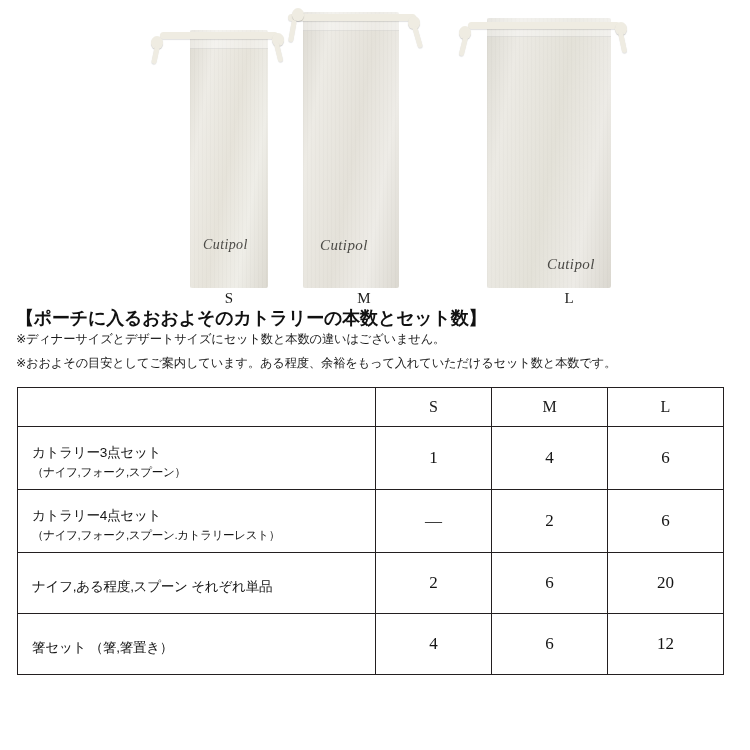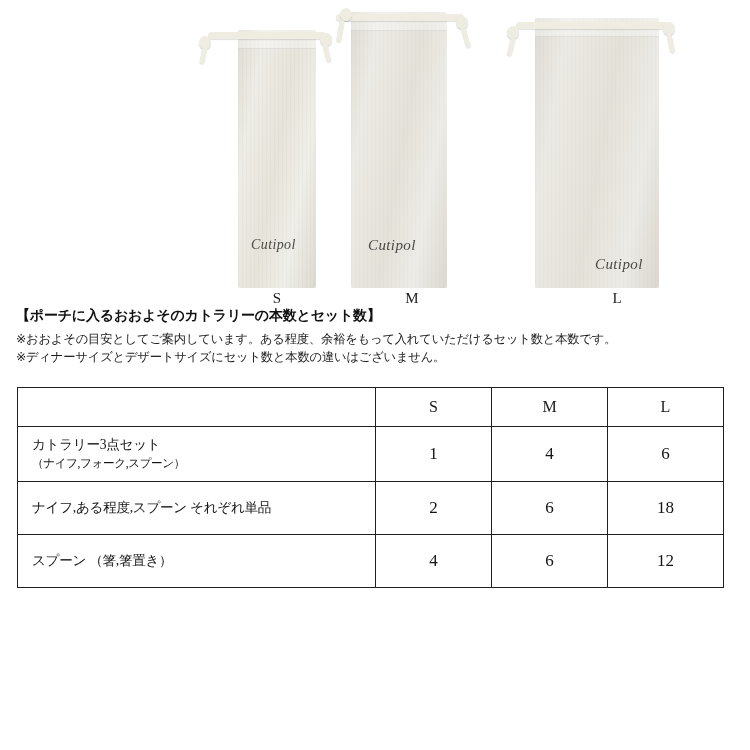--- a/index.html
+++ b/index.html
@@ -12,21 +12,21 @@
     position:relative;
   }
   .page{width:750px;height:750px;position:relative;}
 
   
   .photo{
     position:absolute;left:0;top:0;width:750px;height:300px;
     background:#ffffff;
   }
   .pouches{
-    position:absolute;left:0;top:0;width:680px;height:300px;margin-left:48px;
+    position:absolute;left:0;top:0;width:680px;height:300px;
   }
   .pouch{
     position:absolute;
     background:#e9e7e0;
     border-radius:2px;
   }
   .pouch.s{
     left:190px;top:30px;width:78px;height:258px;
     background:linear-gradient(100deg,#dedbd2 0%,#eeece6 22%,#e6e3da 50%,#efeee8 74%,#dcd9d0 100%);
   }
@@ -76,21 +76,21 @@
     position:absolute;
     font-family:"Liberation Serif","DejaVu Serif",serif;
     font-size:15px;color:#1d1d1b;text-align:center;width:40px;
   }
 
   
   .head-block{
     position:absolute;left:16px;top:306px;width:722px;
   }
   .h-title{
-    font-size:14px;font-weight:bold;line-height:1.35;
+    font-size:18px;font-weight:bold;line-height:1.35;
     color:#111;letter-spacing:-.2px;
   }
   .note{
     font-size:12.3px;line-height:1.5;color:#1b1b1b;letter-spacing:-.2px;
   }
 
   
   .tbl-wrap{
     position:absolute;left:17px;top:387px;width:706px;
   }
@@ -110,22 +110,22 @@
     height:38px;
     font-family:"Liberation Serif","DejaVu Serif",serif;
     font-size:16px;font-weight:normal;color:#1a1a1a;
     text-align:center;vertical-align:middle;
   }
   thead th.blank{border-left:1px solid #231f20;}
   tbody td{
     height:52px;vertical-align:middle;
   }
   td.label{
-    padding:0 0 0 14px;
-    font-size:13.6px;line-height:1.45;color:#151515;letter-spacing:-.3px;font-family:Liberation Serif, serif;
+    padding:8px 0 0 14px;
+    font-size:13.6px;line-height:1.45;color:#151515;letter-spacing:-.3px;
   }
   td.label .sub{
     font-size:11.6px;letter-spacing:-.4px;display:block;margin-top:1px;color:#151515;
   }
   td.num{
     text-align:center;
     font-family:"Liberation Serif","DejaVu Serif",serif;
     font-size:17px;color:#141414;
   }
   tr.tall td{height:54px;}
@@ -172,22 +172,22 @@
       <div class="knot" style="left:615px;top:22px;"></div>
       <div class="tail" style="left:461px;top:36px;height:20px;transform:rotate(14deg);"></div>
       <div class="tail" style="left:620px;top:31px;height:22px;transform:rotate(-12deg);"></div>
       <div class="size-cap" style="left:549px;top:290px;">L</div>
 
     </div>
   </div>
 
   <div class="head-block">
     <div class="h-title">【ポーチに入るおおよそのカトラリーの本数とセット数】</div>
+    <div class="note">※ディナーサイズとデザートサイズにセット数と本数の違いはございません。</div>
     <div class="note" style="margin-top:5px;">※おおよその目安としてご案内しています。ある程度、余裕をもって入れていただけるセット数と本数です。</div>
-    <div class="note">※ディナーサイズとデザートサイズにセット数と本数の違いはございません。</div>
   </div>
 
   <div class="tbl-wrap">
     <table>
       <colgroup>
         <col class="c0">
           <col class="c1">
           <col class="c2">
           <col class="c3">
       </colgroup>
@@ -202,31 +202,40 @@
       <tbody>
         <tr class="tall">
           <td class="label">
             <span>カトラリー3点セット</span>
             <span class="sub">（ナイフ,フォーク,スプーン）</span>
           </td>
           <td class="num">1</td>
           <td class="num">4</td>
           <td class="num">6</td>
         </tr>
+        <tr class="tall">
+          <td class="label">
+            <span>カトラリー4点セット</span>
+            <span class="sub">（ナイフ,フォーク,スプーン.カトラリーレスト）</span>
+          </td>
+          <td class="num">—</td>
+          <td class="num">2</td>
+          <td class="num">6</td>
+        </tr>
         <tr>
           <td class="label">
             <span>ナイフ,ある程度,スプーン それぞれ単品</span>
           </td>
           <td class="num">2</td>
           <td class="num">6</td>
-          <td class="num">18</td>
+          <td class="num">20</td>
         </tr>
         <tr>
           <td class="label">
-            <span>スプーン （箸,箸置き）</span>
+            <span>箸セット （箸,箸置き）</span>
           </td>
           <td class="num">4</td>
           <td class="num">6</td>
           <td class="num">12</td>
         </tr>
       </tbody>
     </table>
   </div>
 
 </div>

